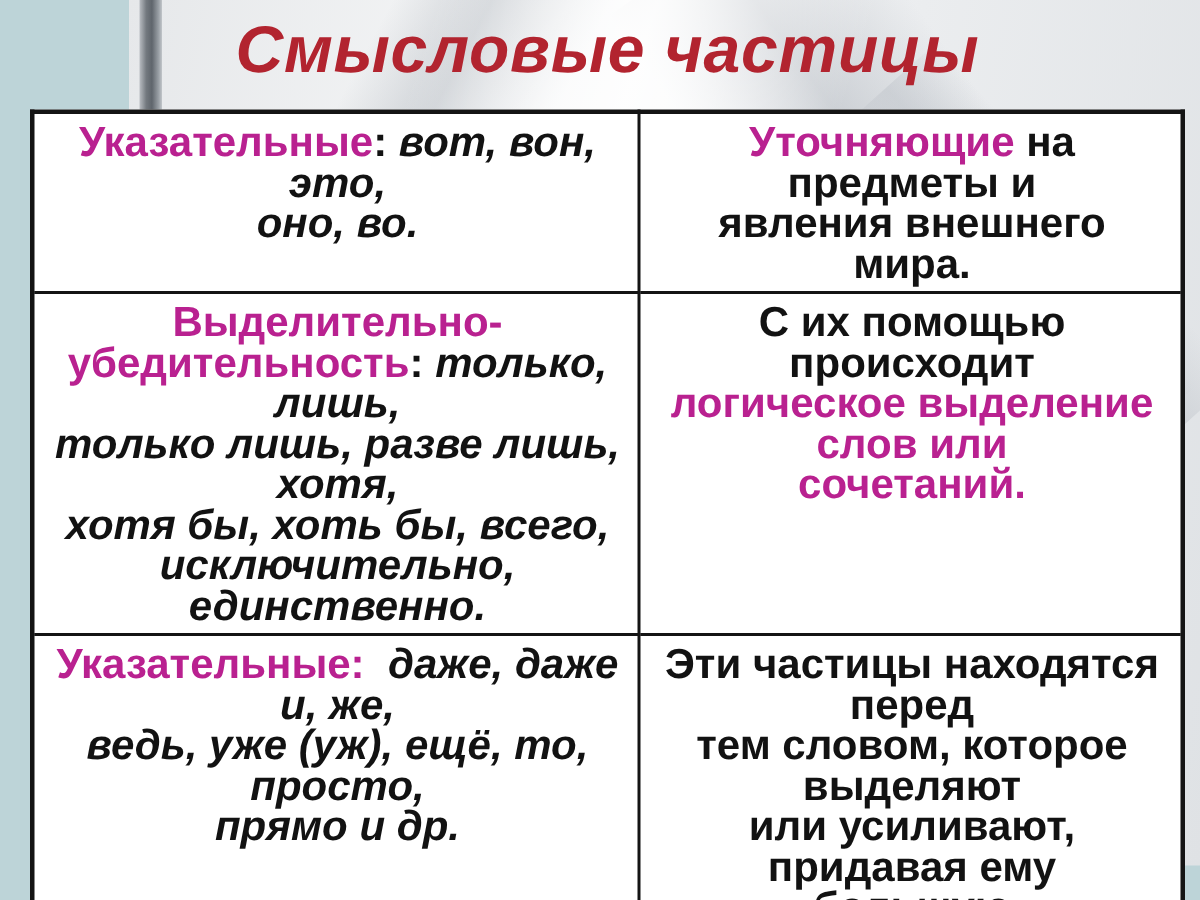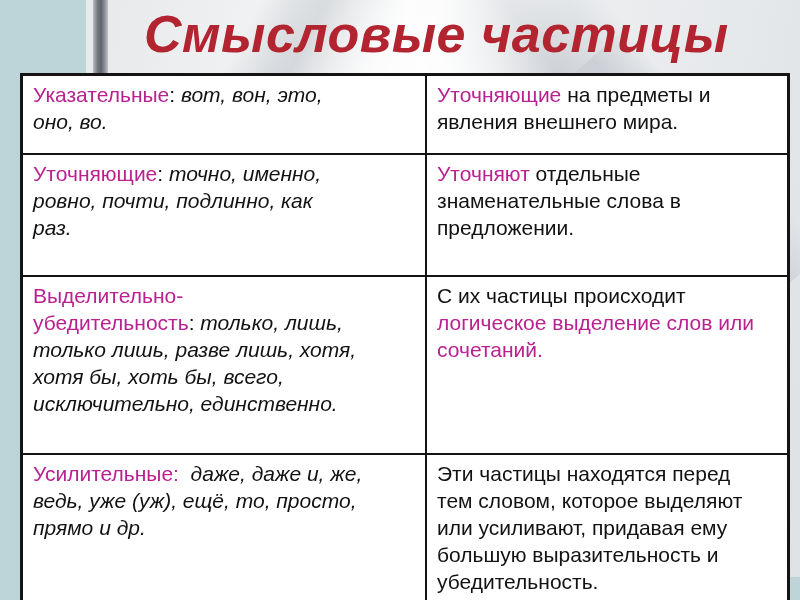--- a/index.html
+++ b/index.html
@@ -16,31 +16,31 @@
     background:linear-gradient(90deg,rgba(170,176,184,0) 0%,rgba(170,176,184,.5) 50%,rgba(170,176,184,0) 100%);}
   .band3{left:180px;top:-60px;width:280px;height:320px;transform:rotate(18deg);
     background:linear-gradient(90deg,rgba(255,255,255,0) 0%,rgba(255,255,255,.85) 50%,rgba(255,255,255,0) 100%);}
   .band4{left:560px;top:20px;width:90px;height:300px;transform:rotate(-42deg);
     background:linear-gradient(90deg,rgba(185,190,197,0) 0%,rgba(185,190,197,.4) 50%,rgba(185,190,197,0) 100%);}
 
   
   .gray-bar{position:absolute;left:93px;top:0;width:15px;height:74px;
     background:linear-gradient(90deg,#b9bdc2 0%,#73797f 30%,#5f656c 55%,#9aa0a6 85%,#c2c6ca 100%);}
 
-  .title{position:absolute;left:144px;top:6px;margin:0;
-    font-style:italic;font-weight:bold;font-size:52px;line-height:56px;
+  .title{position:absolute;left:157px;top:6px;margin:0;
+    font-style:italic;font-weight:bold;font-size:44px;line-height:56px;
     letter-spacing:.5px;color:#b2242f;white-space:nowrap;}
 
   table.grid{position:absolute;left:20px;top:73px;width:770px;
     border-collapse:collapse;table-layout:fixed;background:#ffffff;
     border:3px solid #141414;}
   table.grid td{border:2px solid #141414;vertical-align:top;
     padding:5px 8px 5px 10px;
-    font-weight:normal;font-size:21px;line-height:27px;color:#121212;
-    white-space:pre-wrap;}
+    font-weight:bold;font-size:28px;line-height:27px;color:#121212;
+    white-space:pre-wrap;text-align:center;}
   td.col-left{width:384px;}
   tr.row-1 td{height:67px;}
   tr.row-2 td{height:110px;}
   tr.row-3 td{height:166px;}
   tr.row-4 td{height:161px;}
 
   .term{color:#b92190;font-style:normal;}
   .example{font-style:italic;}
   .plain{font-style:normal;}
 </style>
@@ -59,40 +59,32 @@
   <h1 class="title">Смысловые частицы</h1>
 
   <table class="grid">
     <tbody>
       <tr class="row-1">
         <td class="col-left"><span class="term">Указательные</span><span class="plain">: </span><span class="example">вот, вон, это,
 оно, во.</span></td>
         <td class="col-right"><span class="term">Уточняющие</span><span class="plain"> на предметы и
 явления внешнего мира.</span></td>
       </tr>
-      <tr class="row-2">
-        <td class="col-left"><span class="term">Уточняющие</span><span class="plain">: </span><span class="example">точно, именно,
-ровно, почти, подлинно, как
-раз.</span></td>
-        <td class="col-right"><span class="term">Уточняют</span><span class="plain"> отдельные
-знаменательные слова в
-предложении.</span></td>
-      </tr>
       <tr class="row-3">
         <td class="col-left"><span class="term">Выделительно-
 убедительность</span><span class="plain">: </span><span class="example">только, лишь,
 только лишь, разве лишь, хотя,
 хотя бы, хоть бы, всего,
 исключительно, единственно.</span></td>
-        <td class="col-right"><span class="plain">С их частицы происходит
+        <td class="col-right"><span class="plain">С их помощью происходит
 </span><span class="term">логическое выделение слов или
 сочетаний.</span></td>
       </tr>
       <tr class="row-4">
-        <td class="col-left"><span class="term">Усилительные:</span><span class="example">  даже, даже и, же,
+        <td class="col-left"><span class="term">Указательные:</span><span class="example">  даже, даже и, же,
 ведь, уже (уж), ещё, то, просто,
 прямо и др.</span></td>
         <td class="col-right"><span class="plain">Эти частицы находятся перед
 тем словом, которое выделяют
 или усиливают, придавая ему
 большую выразительность и
 убедительность.</span></td>
       </tr>
     </tbody>
   </table>

